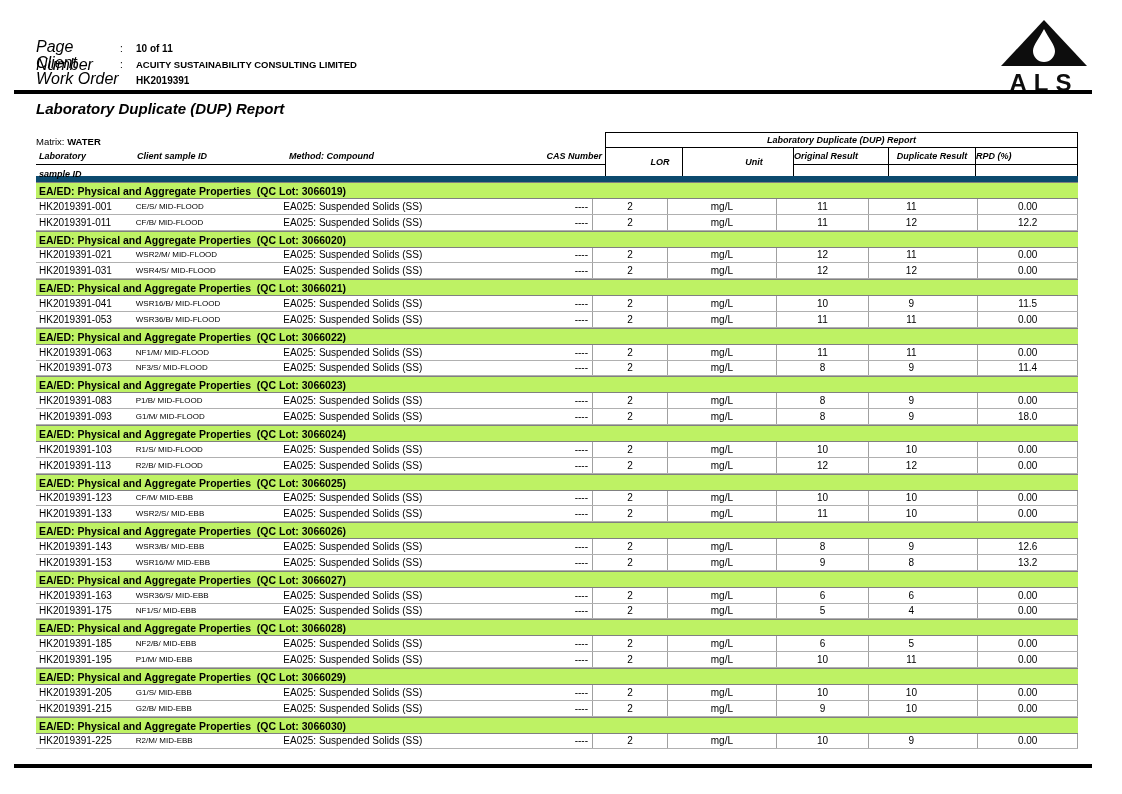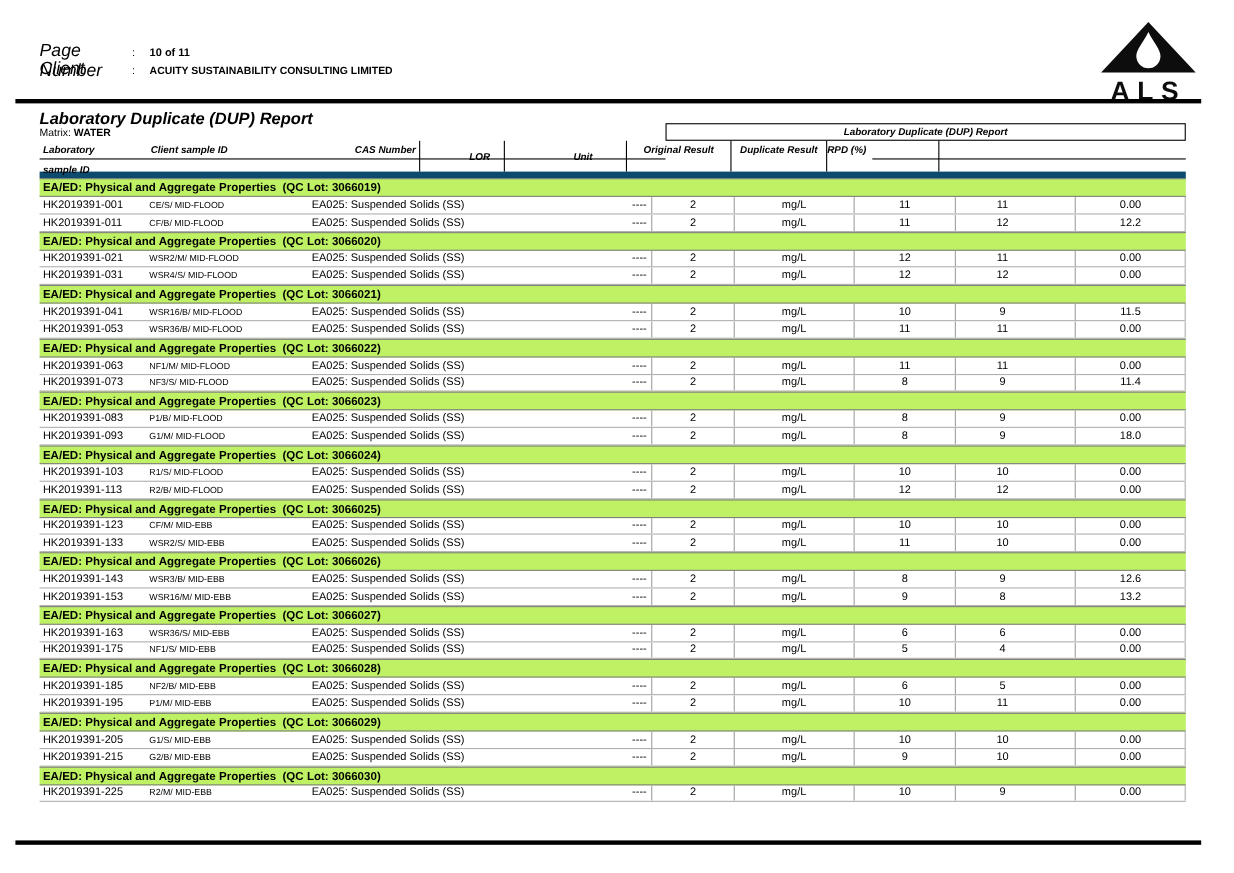--- a/index.html
+++ b/index.html
@@ -14,21 +14,21 @@
   .hdr-value { font-weight:bold; font-size:10px; }
   .hdr-value.client { font-size:9.5px; }
 
   .logo { position:absolute; right:28px; top:18px; }
 
   .rule-top { position:absolute; left:14px; width:1078px; top:90px; height:4px; background:#000; }
   .rule-bottom { position:absolute; left:14px; width:1078px; top:764px; height:4px; background:#000; }
 
   .title { position:absolute; left:36px; top:100px; font-size:15px; font-weight:bold; font-style:italic; }
 
-  .table { position:absolute; left:36px; top:112px; width:1042px; }
+  .table { position:absolute; left:36px; top:132px; width:1042px; }
 
   
   .span-row { display:flex; height:16px; }
   .span-left { width:569px; position:relative; }
   .matrix { position:absolute; left:0; bottom:1px; font-size:9.5px; }
   .matrix b { font-weight:bold; }
   .span-right { width:473px; box-sizing:border-box; border:1px solid #000;
     display:flex; align-items:center; justify-content:center;
     font-style:italic; font-weight:bold; font-size:9px; }
 
@@ -40,21 +40,21 @@
   .hl-left { left:0; width:569px; }
   .hl-right { left:757px; width:285px; }
 
   
   .c0 { width:98px; }
   .c1 { width:152px; }
   .c2 { width:224px; }
   .c3 { width:95px; text-align:right; }
   .c4 { width:77px; text-align:center; }
   .c5 { width:111px; text-align:center; }
-  .c6 { width:95px; text-align:center; }
+  .c6 { width:95px; text-align:left; }
   .c7 { width:87px; text-align:center; }
   .c8 { width:103px; text-align:left; }
 
   .head-row .c0 { padding:2px 0 0 3px; line-height:13px; }
   .head-row .c0 .lab2 { margin-top:5px; }
   .head-row .c1, .head-row .c2 { padding:3px 0 0 3px; }
   .head-row .c3 { padding:3px 3px 0 0; }
   .head-row .c4, .head-row .c5 { display:flex; align-items:center; justify-content:center;padding-left:32px; }
   .head-row .c6, .head-row .c7, .head-row .c8 { padding-top:3px; }
   .head-row .c4, .head-row .c5, .head-row .c6, .head-row .c7 { border-left:1px solid #000; }
@@ -84,20 +84,25 @@
   <div class="hdr-row">
     <span class="hdr-label">Page Number</span>
     <span class="hdr-colon">:</span>
     <span class="hdr-value">10 of 11</span>
   </div>
   <div class="hdr-row">
     <span class="hdr-label">Client</span>
     <span class="hdr-colon">:</span>
     <span class="hdr-value client">ACUITY SUSTAINABILITY CONSULTING LIMITED</span>
   </div>
+  <div class="hdr-row">
+    <span class="hdr-label">Work Order</span>
+    <span class="hdr-colon"></span>
+    <span class="hdr-value">HK2019391</span>
+  </div>
 </div>
 
 <div class="logo">
   <svg width="100" height="78" viewBox="0 0 100 78">
     <polygon points="50,2 93,48 7,48" fill="#0d0d0d"></polygon>
     <path d="M50 11 C55 21 61 27 61 33 A11 11 0 1 1 39 33 C39 27 45 21 50 11 Z" fill="#ffffff"></path>
     <text x="50" y="73" text-anchor="middle" font-size="24" font-weight="bold" letter-spacing="7" font-family="Liberation Sans, sans-serif" fill="#0d0d0d">ALS</text>
   </svg>
 </div>
 
@@ -115,20 +120,21 @@
     </div>
     <div class="span-right">Laboratory Duplicate (DUP) Report</div>
   </div>
 
   <div class="head-row">
     <div class="hc c0">
       <div>Laboratory</div>
       <div class="lab2">sample ID</div>
     </div>
     <div class="hc c1">Client sample ID</div>
+    <div class="hc c2">Method: Compound</div>
     <div class="hc c3">CAS Number</div>
     <div class="hc c4">LOR</div>
     <div class="hc c5">Unit</div>
     <div class="hc c6">Original Result</div>
     <div class="hc c7">Duplicate Result</div>
     <div class="hc c8">RPD (%)</div>
     <div class="hline hl-left"></div>
     <div class="hline hl-right"></div>
   </div>
 

